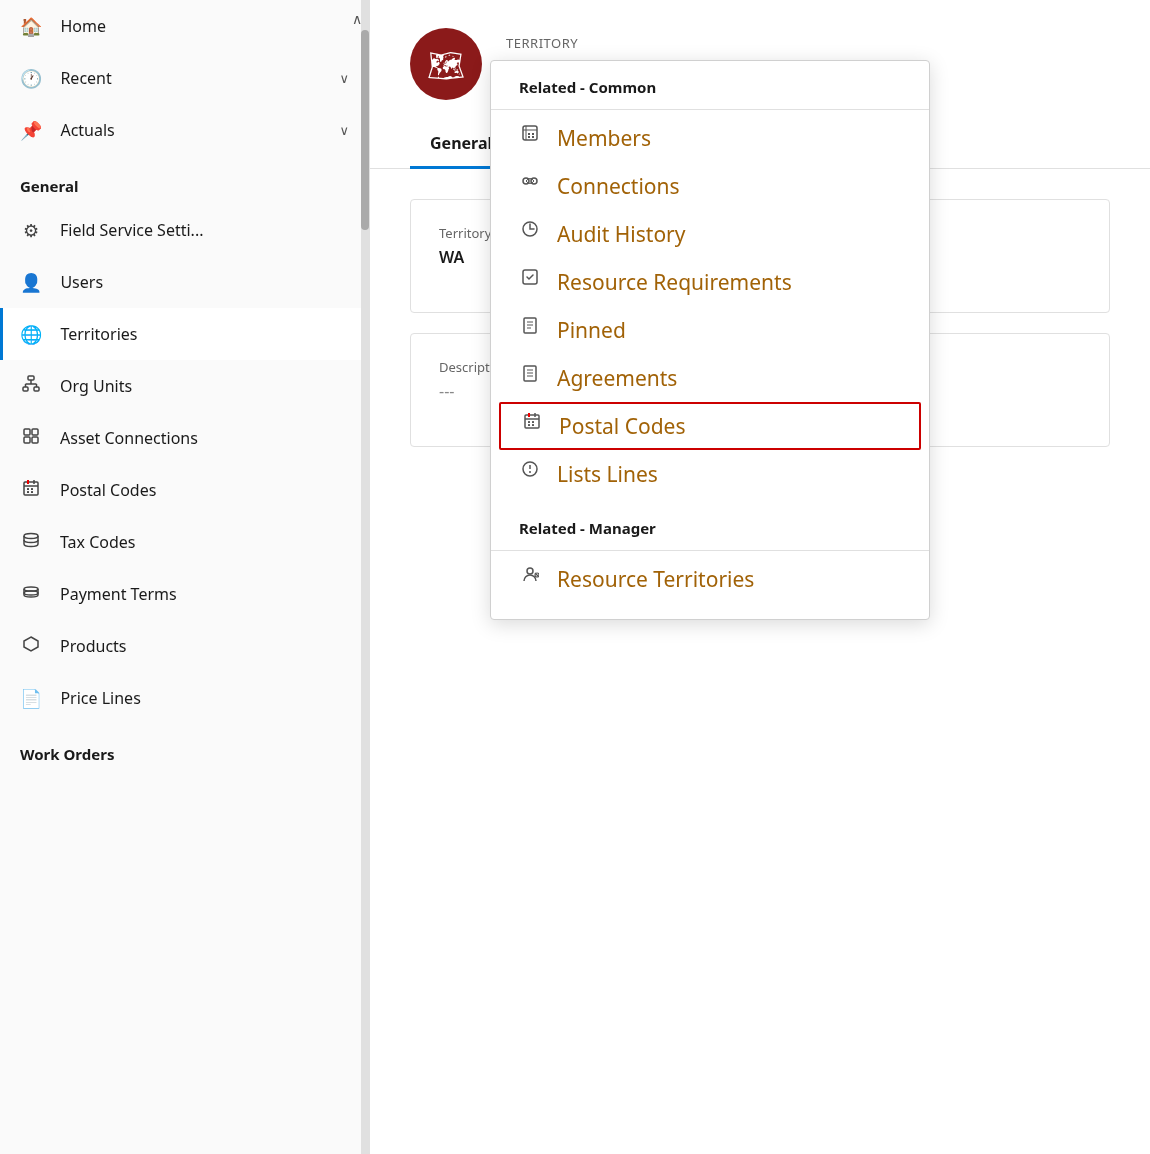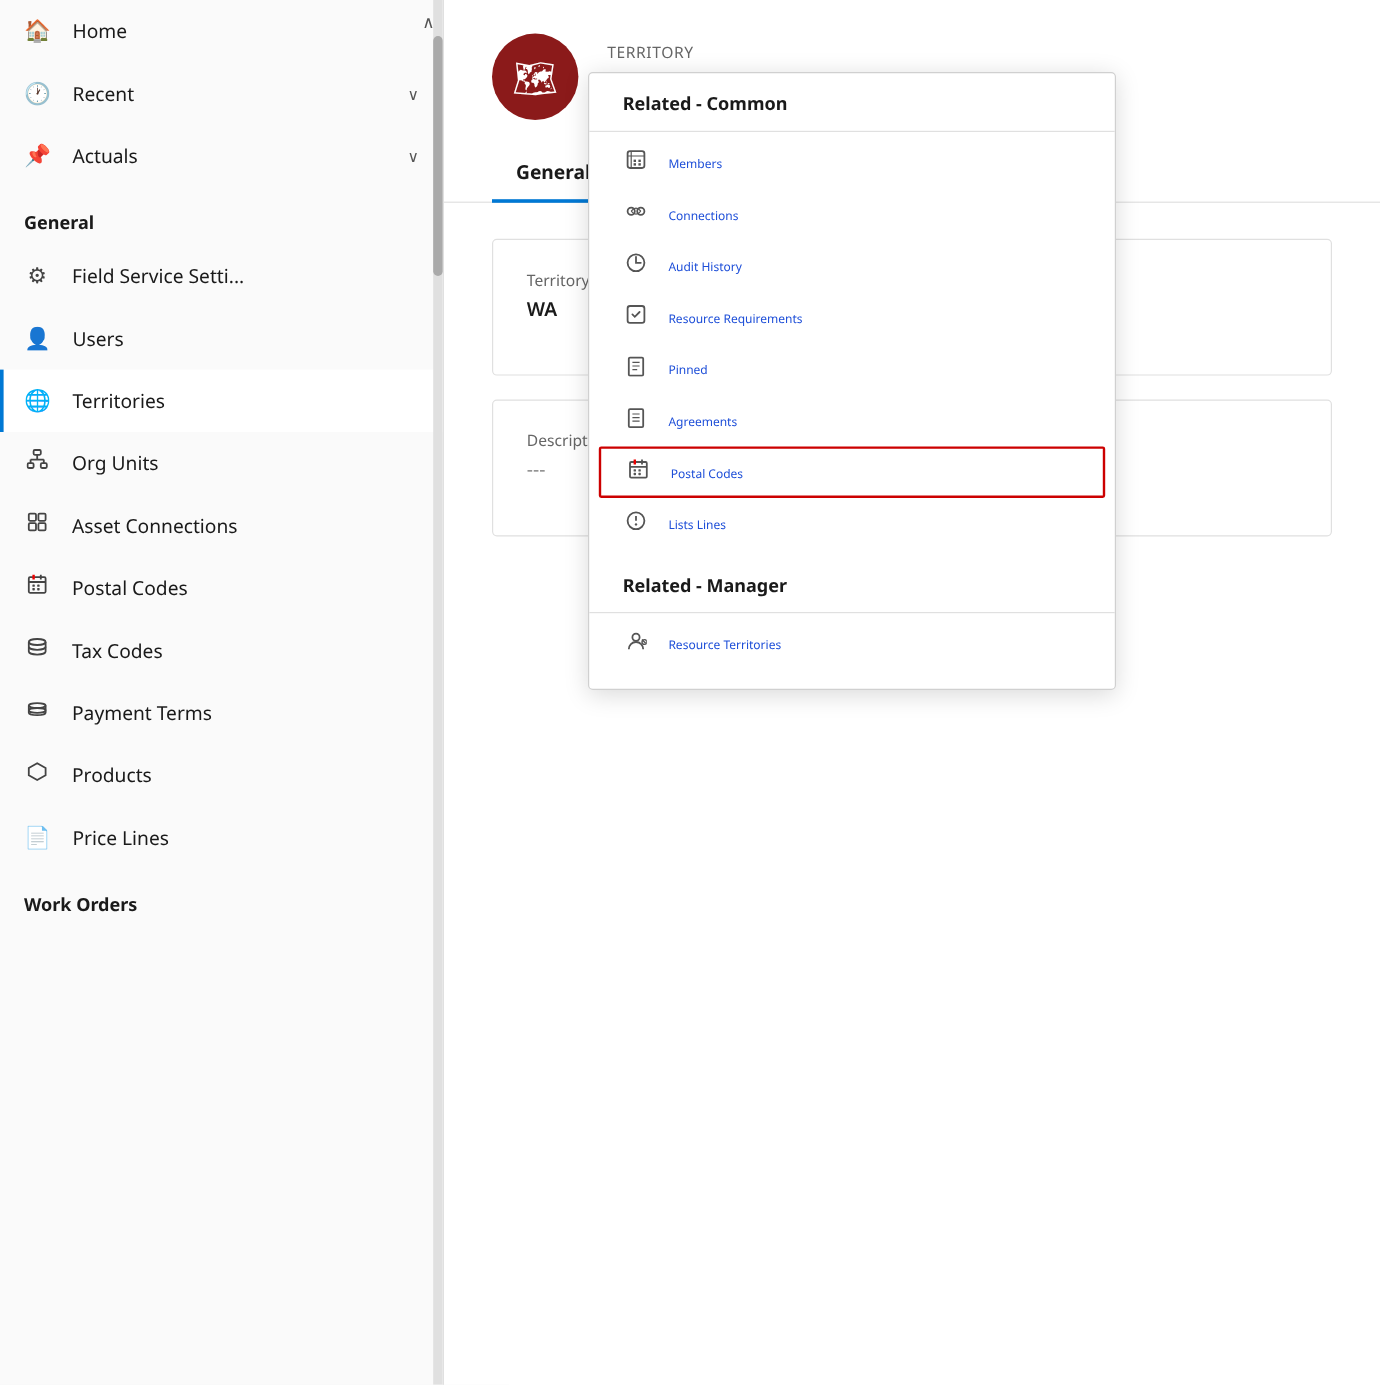--- a/index.html
+++ b/index.html
@@ -219,26 +219,25 @@
     }
 
     .dropdown-divider {
       height: 1px;
       background: #e0e0e0;
       margin: 4px 0;
     }
 
     .dropdown-item {
       display: flex;
-      align-items: center;
       gap: 16px;
       padding: 10px 28px;
       cursor: pointer;
-      font-size: 10px;
-      color: #1d4ed8;
+      font-size: 21px;
+      color: #a16207;
     }
     .dropdown-item.highlighted {
       border: 2px solid #c00;
       margin: 0 8px;
       padding: 8px 20px;
       border-radius: 2px;
     }
 
     .dropdown-item .di-icon {
       width: 22px;

